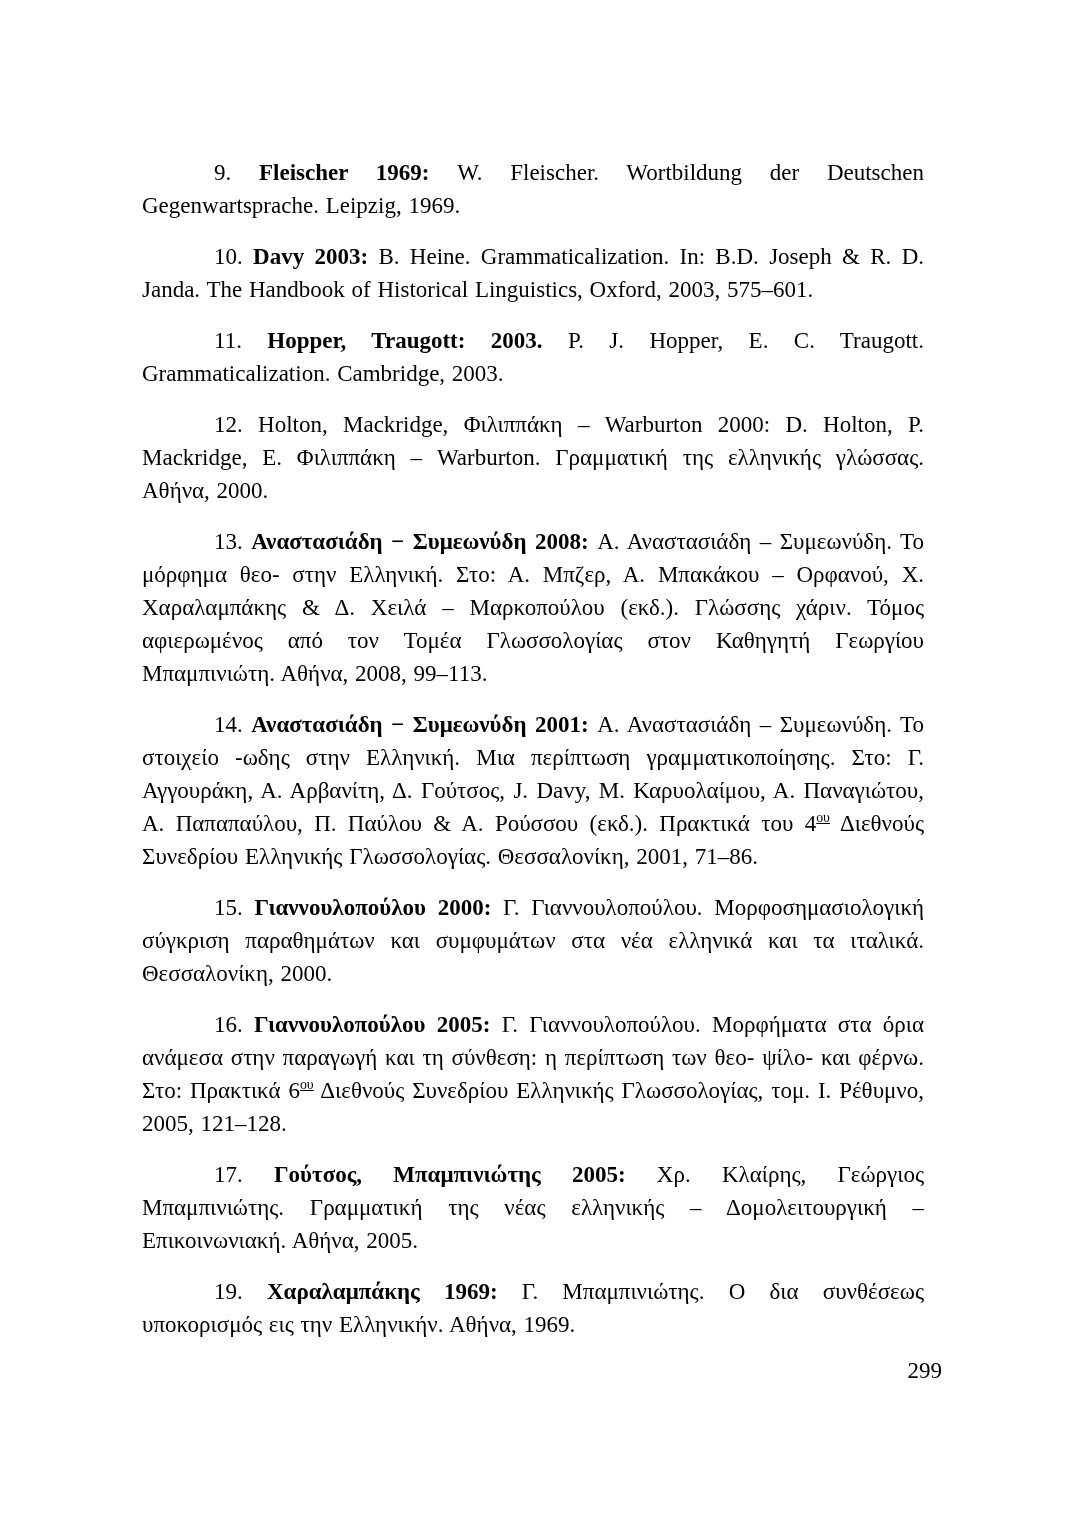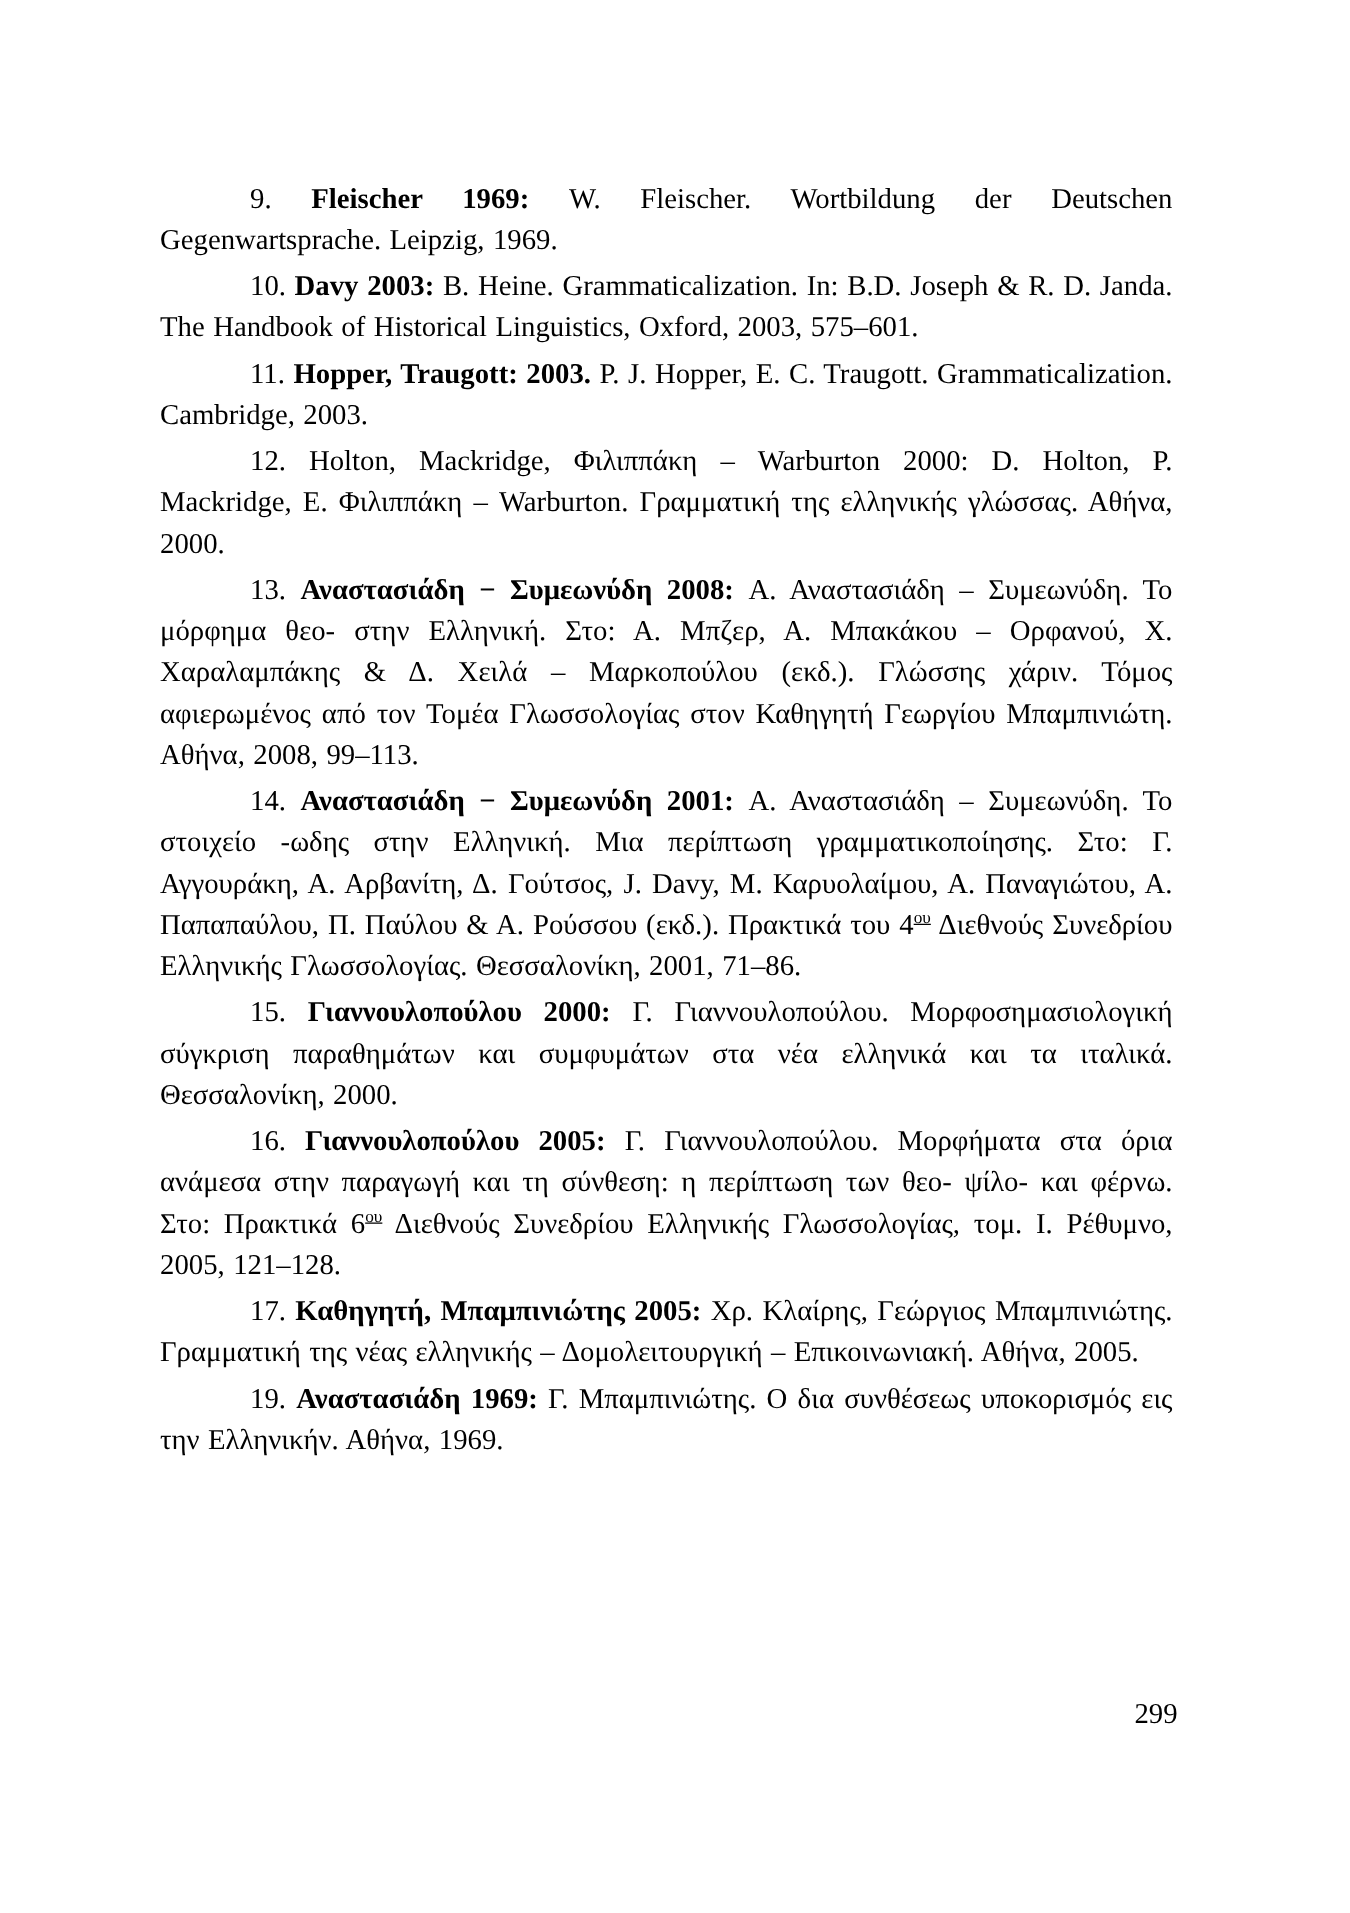--- a/index.html
+++ b/index.html
@@ -21,21 +21,21 @@
     background: #ffffff;
     overflow: hidden;
   }
   .text-block {
     position: absolute;
     left: 124px;
     top: 138px;
     width: 818px;
   }
   p.entry {
-    margin: 4px;
+    margin: 18px;
     padding: 0;
     text-indent: 72px;
     text-align: justify;
     font-size: 23px;
     line-height: 33px;
     word-spacing: 1px;
   }
   p.entry .bold {
     font-weight: bold;
   }
@@ -61,17 +61,17 @@
 <div class="page">
   <div class="text-block">
       <p class="entry"><span>9. </span><span class="bold">Fleischer 1969: </span><span>W. Fleischer. Wortbildung der Deutschen Gegenwartsprache. Leipzig, 1969.</span></p>
       <p class="entry"><span>10. </span><span class="bold">Davy 2003: </span><span>B. Heine. Grammaticalization. In: B.D. Joseph &amp; R. D. Janda. The Handbook of Historical Linguistics, Oxford, 2003, 575–601.</span></p>
       <p class="entry"><span>11. </span><span class="bold">Hopper, Traugott: 2003. </span><span>P. J. Hopper, E. C. Traugott. Grammaticalization. Cambridge, 2003.</span></p>
       <p class="entry"><span>12. Holton, Mackridge, Φιλιππάκη – Warburton 2000: D. Holton, P. Mackridge, E. Φιλιππάκη – Warburton. Γραμματική της ελληνικής γλώσσας. Αθήνα, 2000.</span></p>
       <p class="entry"><span>13. </span><span class="bold">Αναστασιάδη − Συμεωνύδη 2008: </span><span>Α. Αναστασιάδη – Συμεωνύδη. Το μόρφημα θεο- στην Ελληνική. Στο: Α. Μπζερ, Α. Μπακάκου – Ορφανού, Χ. Χαραλαμπάκης &amp; Δ. Χειλά – Μαρκοπούλου (εκδ.). Γλώσσης χάριν. Τόμος αφιερωμένος από τον Τομέα Γλωσσολογίας στον Καθηγητή Γεωργίου Μπαμπινιώτη. Αθήνα, 2008, 99–113.</span></p>
       <p class="entry"><span>14. </span><span class="bold">Αναστασιάδη − Συμεωνύδη 2001: </span><span>Α. Αναστασιάδη – Συμεωνύδη. Το στοιχείο -ωδης στην Ελληνική. Μια περίπτωση γραμματικοποίησης. Στο: Γ. Αγγουράκη, Α. Αρβανίτη, Δ. Γούτσος, J. Davy, Μ. Καρυολαίμου, Α. Παναγιώτου, Α. Παπαπαύλου, Π. Παύλου &amp; Α. Ρούσσου (εκδ.). Πρακτικά του 4</span><sup>ου</sup><span> Διεθνούς Συνεδρίου Ελληνικής Γλωσσολογίας. Θεσσαλονίκη, 2001, 71–86.</span></p>
       <p class="entry"><span>15. </span><span class="bold">Γιαννουλοπούλου 2000: </span><span>Γ. Γιαννουλοπούλου. Μορφοσημασιολογική σύγκριση παραθημάτων και συμφυμάτων στα νέα ελληνικά και τα ιταλικά. Θεσσαλονίκη, 2000.</span></p>
       <p class="entry"><span>16. </span><span class="bold">Γιαννουλοπούλου 2005: </span><span>Γ. Γιαννουλοπούλου. Μορφήματα στα όρια ανάμεσα στην παραγωγή και τη σύνθεση: η περίπτωση των θεο- ψίλο- και φέρνω. Στο: Πρακτικά 6</span><sup>ου</sup><span> Διεθνούς Συνεδρίου Ελληνικής Γλωσσολογίας, τομ. Ι. Ρέθυμνο, 2005, 121–128.</span></p>
-      <p class="entry"><span>17. </span><span class="bold">Καθηγητή, Μπαμπινιώτης 2005: </span><span>Χρ. Κλαίρης, Γεώργιος Μπαμπινιώτης. Γραμματική της νέας ελληνικής – Δομολειτουργική – Επικοινωνιακή. Αθήνα, 2005.</span></p>
-      <p class="entry"><span>19. </span><span class="bold">Αναστασιάδη 1969: </span><span>Γ. Μπαμπινιώτης. Ο δια συνθέσεως υποκορισμός εις την Ελληνικήν. Αθήνα, 1969.</span></p>
+      <p class="entry"><span>17. </span><span class="bold">Γούτσος, Μπαμπινιώτης 2005: </span><span>Χρ. Κλαίρης, Γεώργιος Μπαμπινιώτης. Γραμματική της νέας ελληνικής – Δομολειτουργική – Επικοινωνιακή. Αθήνα, 2005.</span></p>
+      <p class="entry"><span>19. </span><span class="bold">Χαραλαμπάκης 1969: </span><span>Γ. Μπαμπινιώτης. Ο δια συνθέσεως υποκορισμός εις την Ελληνικήν. Αθήνα, 1969.</span></p>
     </div>
   <div class="footer">299</div>
 </div>
 
 </body></html>

